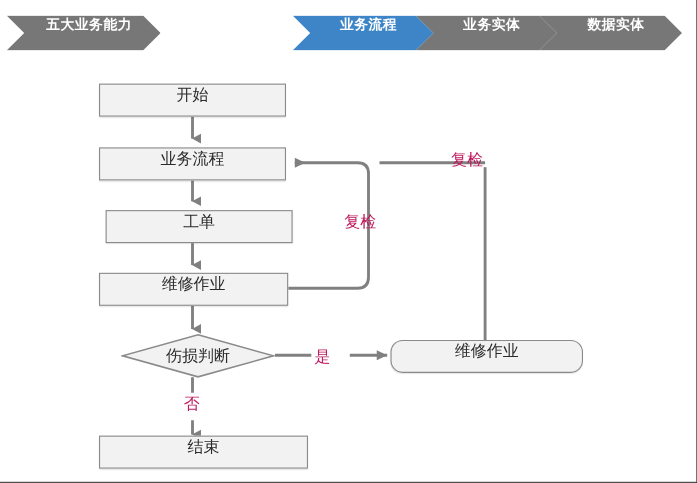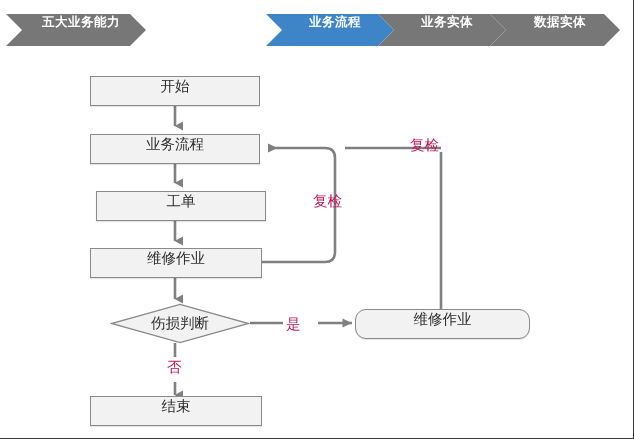--- a/index.html
+++ b/index.html
@@ -189,21 +189,21 @@
       <svg width="140" height="41" viewBox="0 0 140 41">
         <polygon points="70,1.4 138.6,20.5 70,39.6 1.4,20.5" fill="#f2f2f2" stroke="#8a8a8a" stroke-width="1.4"></polygon>
       </svg>
       <div class="diamond-label">伤损判断</div>
     </div>
 
     <div class="node" style="left:355px; top:309px; width:175px; height:30px;border-radius:11px;">
       <span>维修作业</span>
     </div>
 
-    <div class="node" style="left:90px; top:396px; width:172px; height:30px;">
+    <div class="node" style="left:90px; top:396px; width:190px; height:30px;">
       <span>结束</span>
     </div>
 
     <div class="edge-label" style="left:313px; top:192px;">复检</div>
 
     <div class="edge-label" style="left:410px; top:136px;">复检</div>
 
     <div class="edge-label" style="left:286px; top:315px;">是</div>
 
     <div class="edge-label" style="left:167px; top:358px;">否</div>

